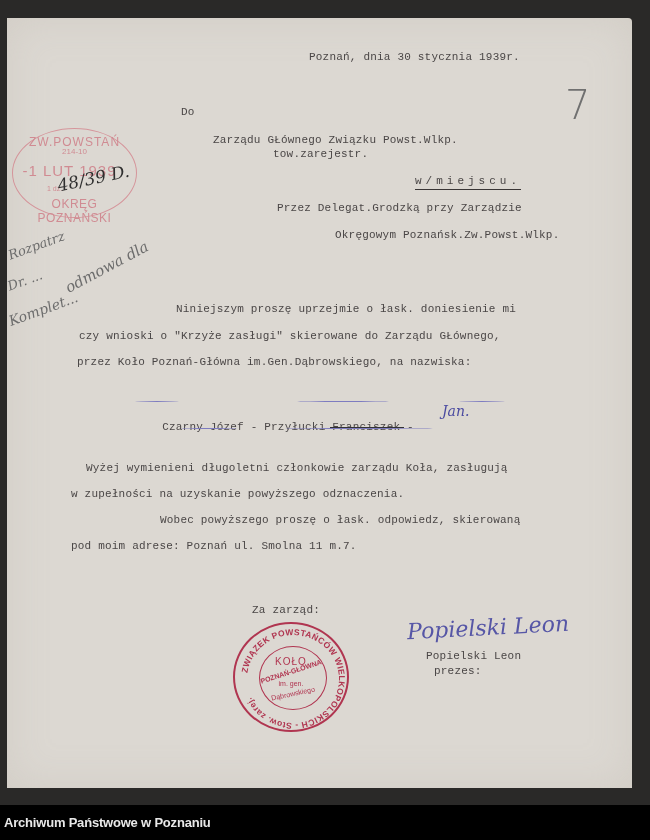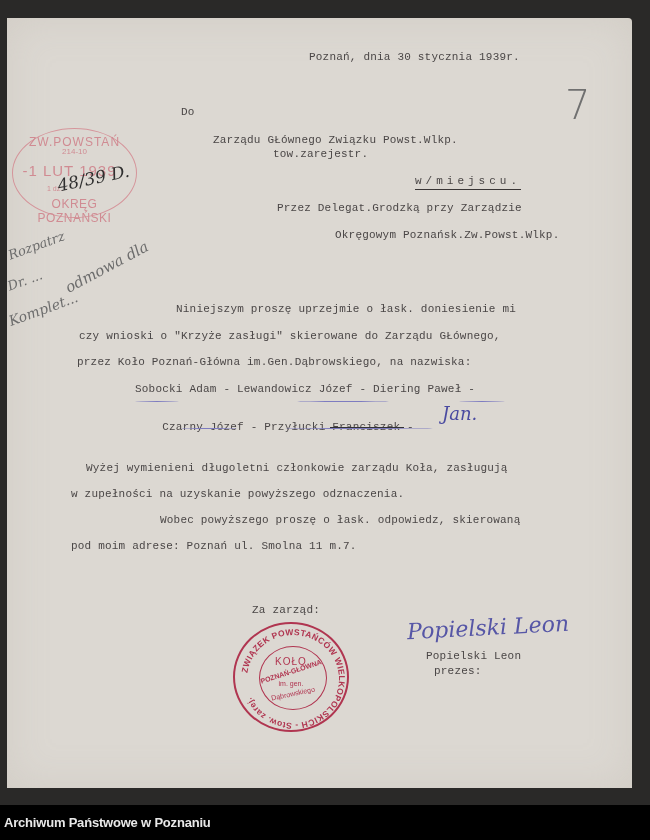--- a/index.html
+++ b/index.html
@@ -75,29 +75,28 @@
 
   <div class="pencil" style="left:0px; top:220px; font-size:13px; transform:rotate(-20deg);">Rozpatrz</div>
   <div class="pencil" style="left:54px; top:240px; font-size:15px; transform:rotate(-28deg);">odmowa dla</div>
   <div class="pencil" style="left:0px; top:255px; font-size:13px; transform:rotate(-20deg);">Dr. ...</div>
   <div class="pencil" style="left:0px; top:283px; font-size:14px; transform:rotate(-20deg);">Komplet...</div>
 
   <div class="line light" style="left:169px; top:285px;">Niniejszym proszę uprzejmie o łask. doniesienie mi</div>
   <div class="line light" style="left:72px; top:312px;">czy wnioski o "Krzyże zasługi" skierowane do Zarządu GŁównego,</div>
   <div class="line light" style="left:70px; top:338px;">przez Koło Poznań-Główna im.Gen.Dąbrowskiego, na nazwiska:</div>
 
-  <div class="line light" style="left:128px; top:365px;">Sobocki Adam - Lewandowicz Józef - Diering Paweł -</div>
   <div class="u-blue" style="left:128px; top:383px; width:44px;"></div>
   <div class="u-blue" style="left:290px; top:383px; width:92px;"></div>
   <div class="u-blue" style="left:452px; top:383px; width:46px;"></div>
 
   <div class="line light" style="left:128px; top:391px;">
     <span>Czarny Józef - Przyłucki </span><span class="strike">Franciszek</span><span> - </span>
   </div>
-  <div class="ink" style="left:435px; top:385px; font-size:18px;">Jan.</div>
+  <div class="ink" style="left:435px; top:385px; font-size:14px;">Jan.</div>
   <div class="u-blue" style="left:174px; top:410px; width:56px;"></div>
   <div class="u-blue" style="left:278px; top:410px; width:148px;"></div>
 
   <div class="line light" style="left:79px; top:444px;">Wyżej wymienieni długoletni członkowie zarządu Koła, zasługują</div>
   <div class="line light" style="left:64px; top:470px;">w zupełności na uzyskanie powyższego odznaczenia.</div>
 
   <div class="line light" style="left:153px; top:496px;">Wobec powyższego proszę o łask. odpowiedz, skierowaną</div>
   <div class="line light" style="left:64px; top:522px;">pod moim adrese: Poznań ul. Smolna 11 m.7.</div>
 
   <div class="line light" style="left:245px; top:586px;">Za zarząd:</div>

